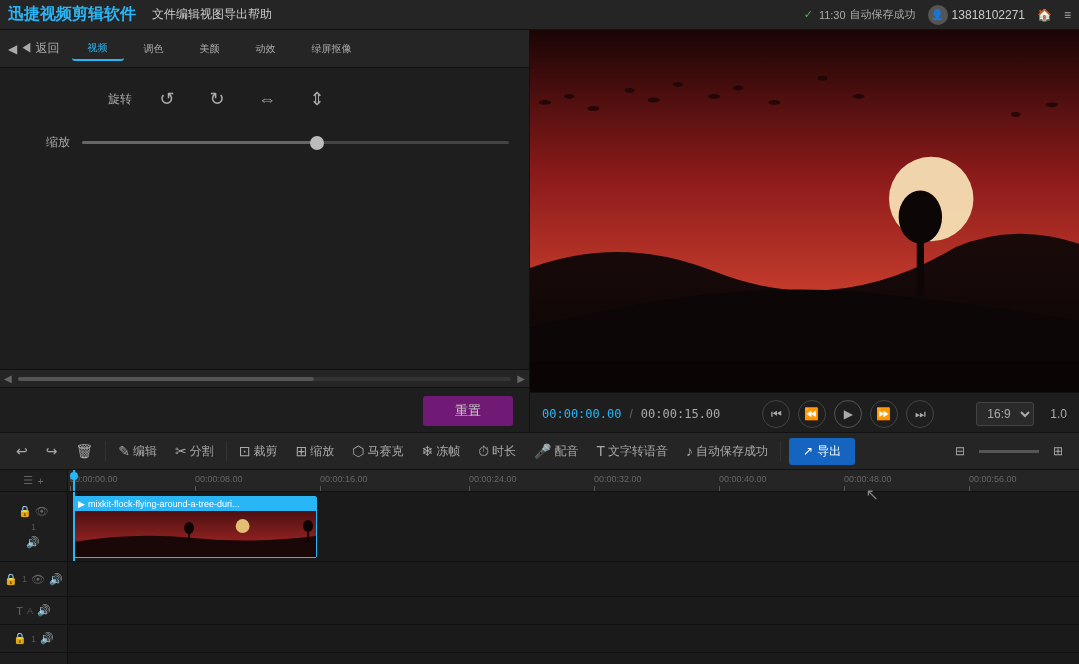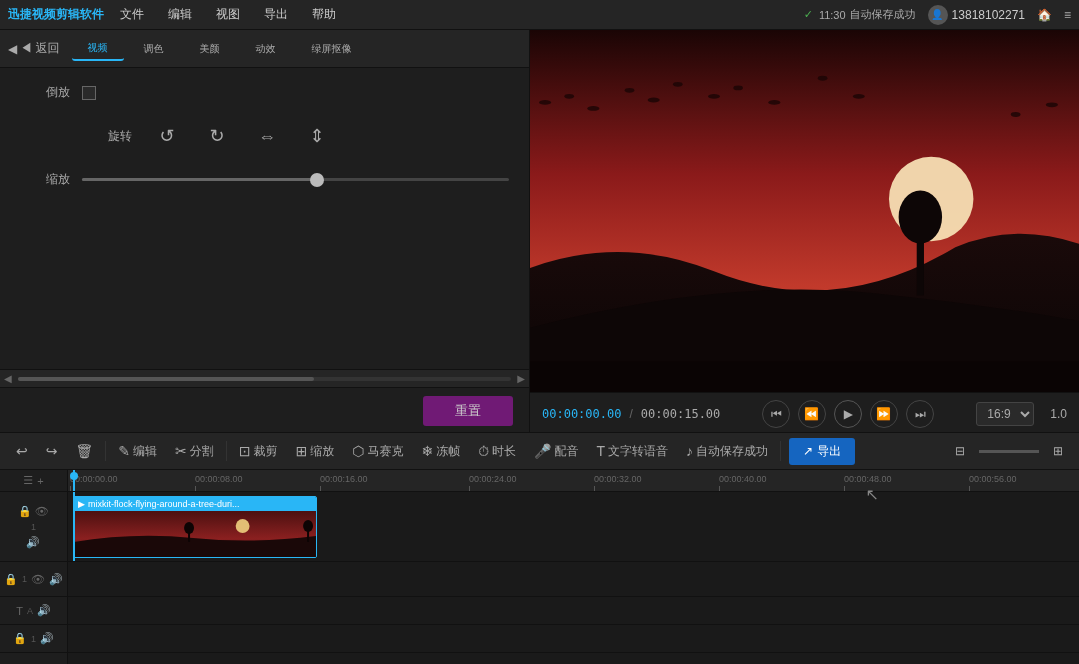--- a/index.html
+++ b/index.html
@@ -18,27 +18,27 @@
     .menu-bar {
       display: flex;
       align-items: center;
       background: #252525;
       height: 30px;
       padding: 0 8px;
       border-bottom: 1px solid #111;
     }
     .menu-bar .app-logo {
       color: #29b6f6;
-      font-size: 12px;
+      font-size: 16px;
       font-weight: bold;
       margin-right: 16px;
     }
     .menu-bar .menu-items {
       display: flex;
-      gap: 24px;
+      gap: 0;
       flex: 1;
       align-items: center;
     }
     .menu-bar .menu-item {
       color: #ccc;
       font-size: 12px;
       cursor: pointer;
     }
     .menu-bar .right-section {
       display: flex;
@@ -553,24 +553,20 @@
       <button class="tab-btn active">视频</button>
       <button class="tab-btn">调色</button>
       <button class="tab-btn">美颜</button>
       <button class="tab-btn">动效</button>
       <button class="tab-btn">绿屏抠像</button>
     </div>
 
     <div class="property-panel">
 
 
-      <div class="prop-row">
-        <span class="prop-label">倒放</span>
-        <div class="checkbox"></div>
-      </div>
 
       <div class="rotate-row">
         <span class="prop-label" style="width:50px; color:#aaa; text-align:right;">旋转</span>
         <div class="icon-btn" title="逆时针旋转">↺</div>
         <div class="icon-btn" title="顺时针旋转">↻</div>
         <div class="icon-btn" title="水平翻转">⇔</div>
         <div class="icon-btn" title="垂直翻转">⇕</div>
       </div>
 
       <div class="prop-row">

